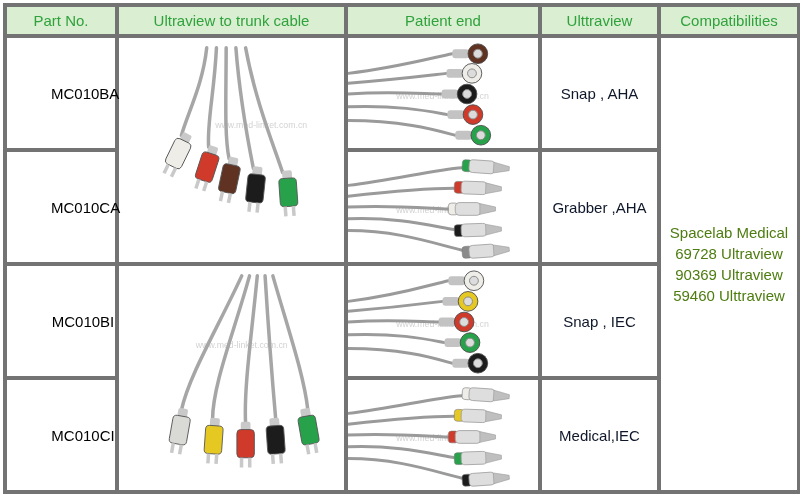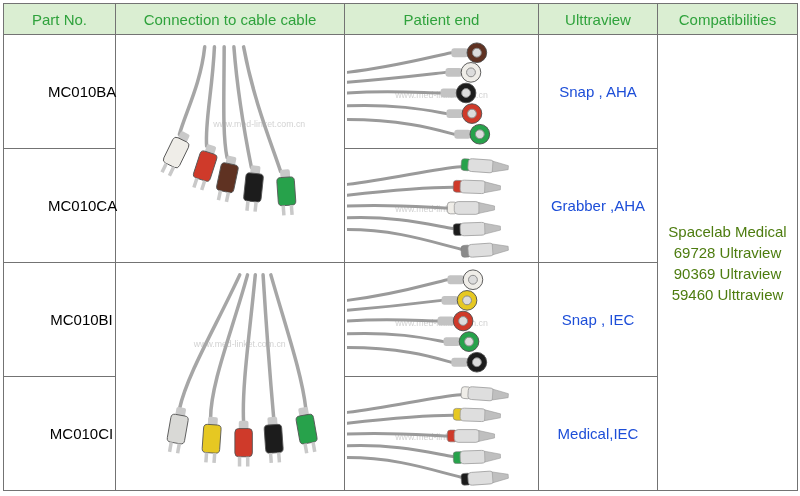--- a/index.html
+++ b/index.html
@@ -1,23 +1,23 @@
 <!DOCTYPE html>
 <html><head>
 <meta charset="utf-8">
 <style>
   html,body{margin:0;padding:0;background:#ffffff;font-family:"Liberation Sans",sans-serif;}
   .page{width:800px;height:496px;box-sizing:border-box;padding:3px 3px 0 3px;background:#ffffff;}
   table.product{border-collapse:collapse;width:794px;table-layout:fixed;}
-  th,td{border:1px solid #737373;box-sizing:border-box;}
+  th,td{border:4px solid #737373;box-sizing:border-box;}
   th{background:#daeed2;color:#2fa23c;font-weight:normal;font-size:15px;height:31px;padding:0;}
   td{background:#ffffff;text-align:center;vertical-align:middle;font-size:15px;color:#000000;padding:0;}
   tr.body-row{height:114px;}
   .partno{font-size:15px;color:#000;margin-left:44px;}
-  .desc{font-size:15px;color:#1d4ed8;}
+  .desc{font-size:15px;color:#0f172a;}
   .compat div{line-height:21px;font-size:15px;color:#4d7c0f;}
   svg{display:block;margin:0 auto;}
   .wire{fill:none;stroke:#a6a6a6;stroke-width:3.6;stroke-linecap:round;}
   .wire2{fill:none;stroke:#9a9a9a;stroke-width:3;stroke-linecap:round;}
   .wm{font-size:9px;fill:#c3c3c3;opacity:.75;font-family:"Liberation Sans",sans-serif;}
 </style>
 </head>
 <body>
 
 <svg width="0" height="0" style="position:absolute" aria-hidden="true">
@@ -46,21 +46,21 @@
     <colgroup>
       <col style="width:112px">
         <col style="width:229px">
         <col style="width:194px">
         <col style="width:119px">
         <col style="width:140px">
     </colgroup>
     <thead>
       <tr>
         <th>Part No.</th>
-        <th>Connection to cable cable</th>
+        <th>Ultraview to trunk cable</th>
         <th>Patient end</th>
         <th>Ulttraview</th>
         <th>Compatibilities</th>
       </tr>
     </thead>
     <tbody>
 
       <tr class="body-row">
         <td><span class="partno">MC010BA</span></td>
 

